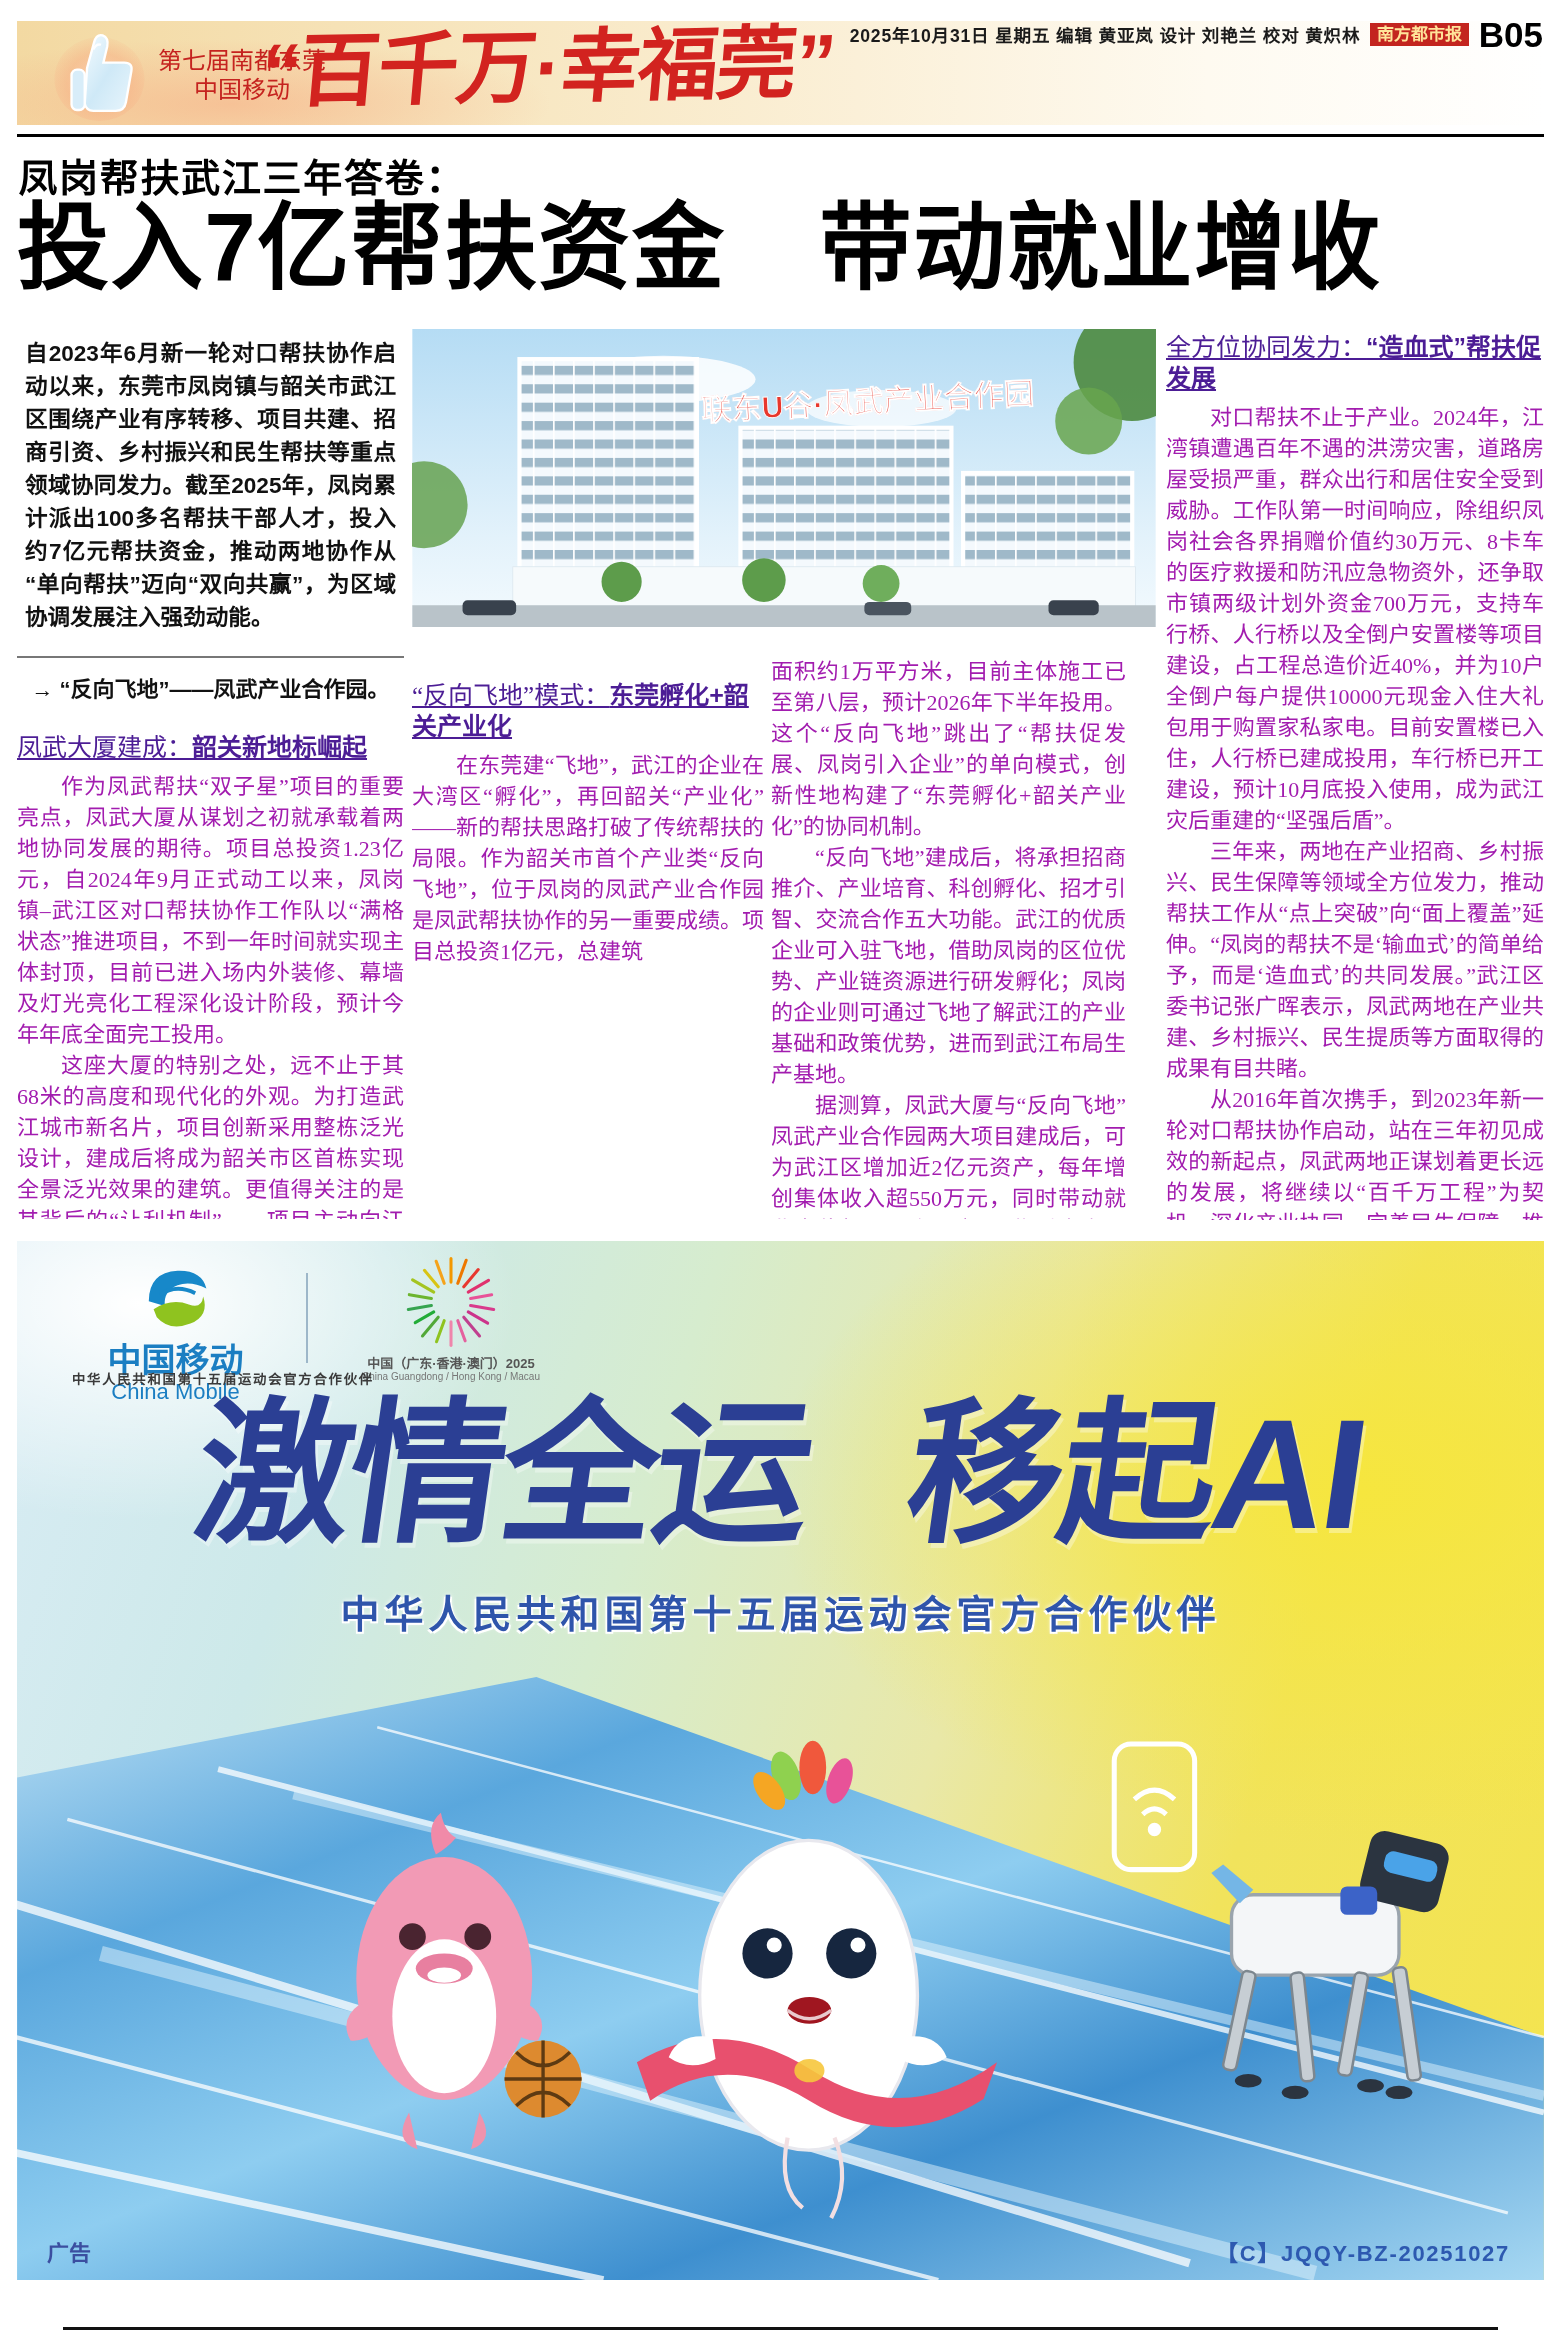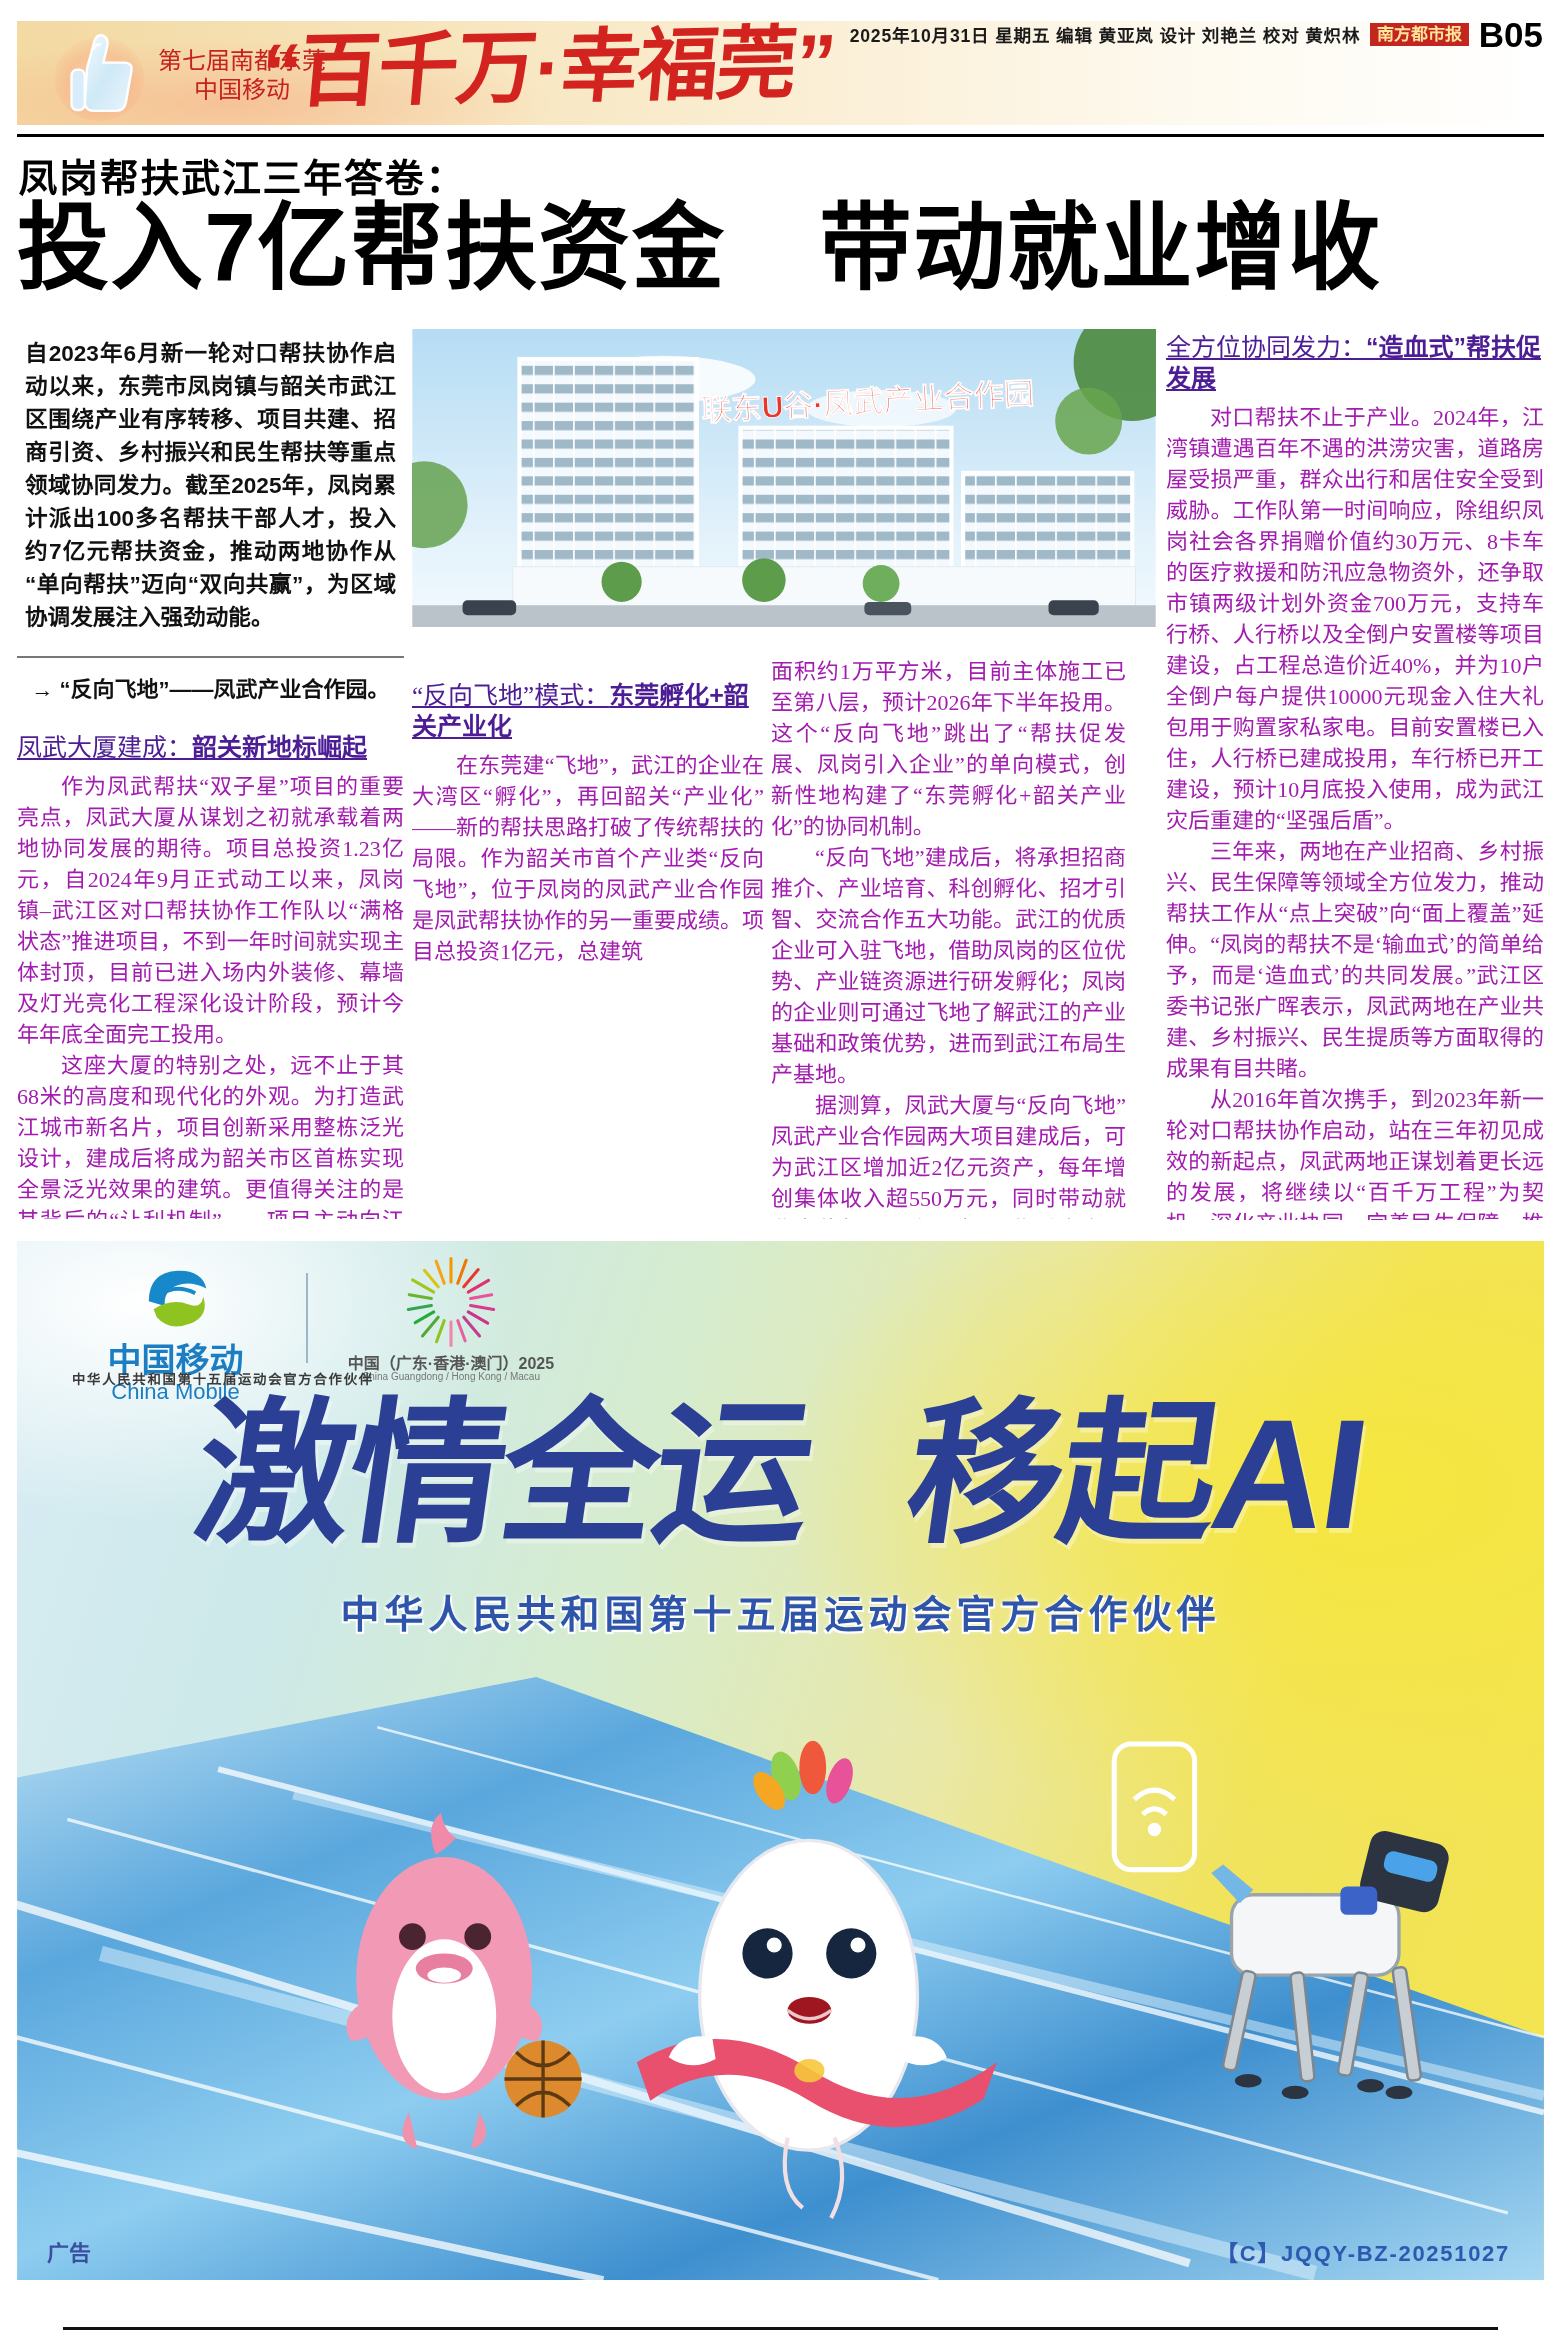--- a/index.html
+++ b/index.html
@@ -64,21 +64,21 @@
        radial-gradient(ellipse 45% 38% at 8% 6%, #ffffff 0%, rgba(255,255,255,0) 55%),
        linear-gradient(108deg,#d8ecf4 0%,#cde9e9 20%,#d6ecce 38%,#e9e8a8 58%,#f1e35c 76%,#f4e44e 100%);}
   .ad-road-svg{position:absolute;left:0;bottom:0;width:1527px;height:603px;}
   .cm-block{position:absolute;left:54px;top:17px;width:209px;text-align:center;}
   .cm-icon{width:80px;height:80px;}
   .cm-cn{font-family:"Liberation Sans",sans-serif;font-weight:900;font-size:34px;color:#1b7ec2;line-height:37px;}
   .cm-en{font-family:"Liberation Sans",sans-serif;font-size:22px;color:#1b7ec2;line-height:25px;}
   .ad-divider{position:absolute;left:289px;top:32px;width:1.7px;height:90px;background:#9db7c9;}
   .games-block{position:absolute;left:325px;top:10px;width:218px;text-align:center;}
   .games-emblem{width:102px;height:102px;}
-  .games-line-cn{font-family:"Liberation Sans",sans-serif;font-weight:bold;font-size:16px;color:#555;line-height:14.2px;}
+  .games-line-cn{font-family:"Liberation Sans",sans-serif;font-weight:bold;font-size:13px;color:#555;line-height:14.2px;}
   .games-line-en{font-family:"Liberation Sans",sans-serif;font-size:10px;color:#777;line-height:11px;}
   .partner-small{position:absolute;left:55px;top:127px;font-family:"Liberation Sans",sans-serif;
      font-size:13.4px;font-weight:bold;color:#3a3a3a;letter-spacing:1.7px;}
   .slogan{position:absolute;left:0;top:141px;width:1527px;text-align:center;
      font-family:"Liberation Sans",sans-serif;font-weight:900;font-size:156px;line-height:184px;
      color:#2b3f94;transform:skewX(-8deg);letter-spacing:-3.4px;white-space:nowrap;
      text-shadow:3.4px 5px 0 rgba(255,255,255,.35);}
   .slogan-gap{display:inline-block;width:101px;}
   .ad-subtitle{position:absolute;left:0;top:342px;width:1527px;text-align:center;
      font-family:"Liberation Sans",sans-serif;font-weight:900;font-size:39px;letter-spacing:5px;

